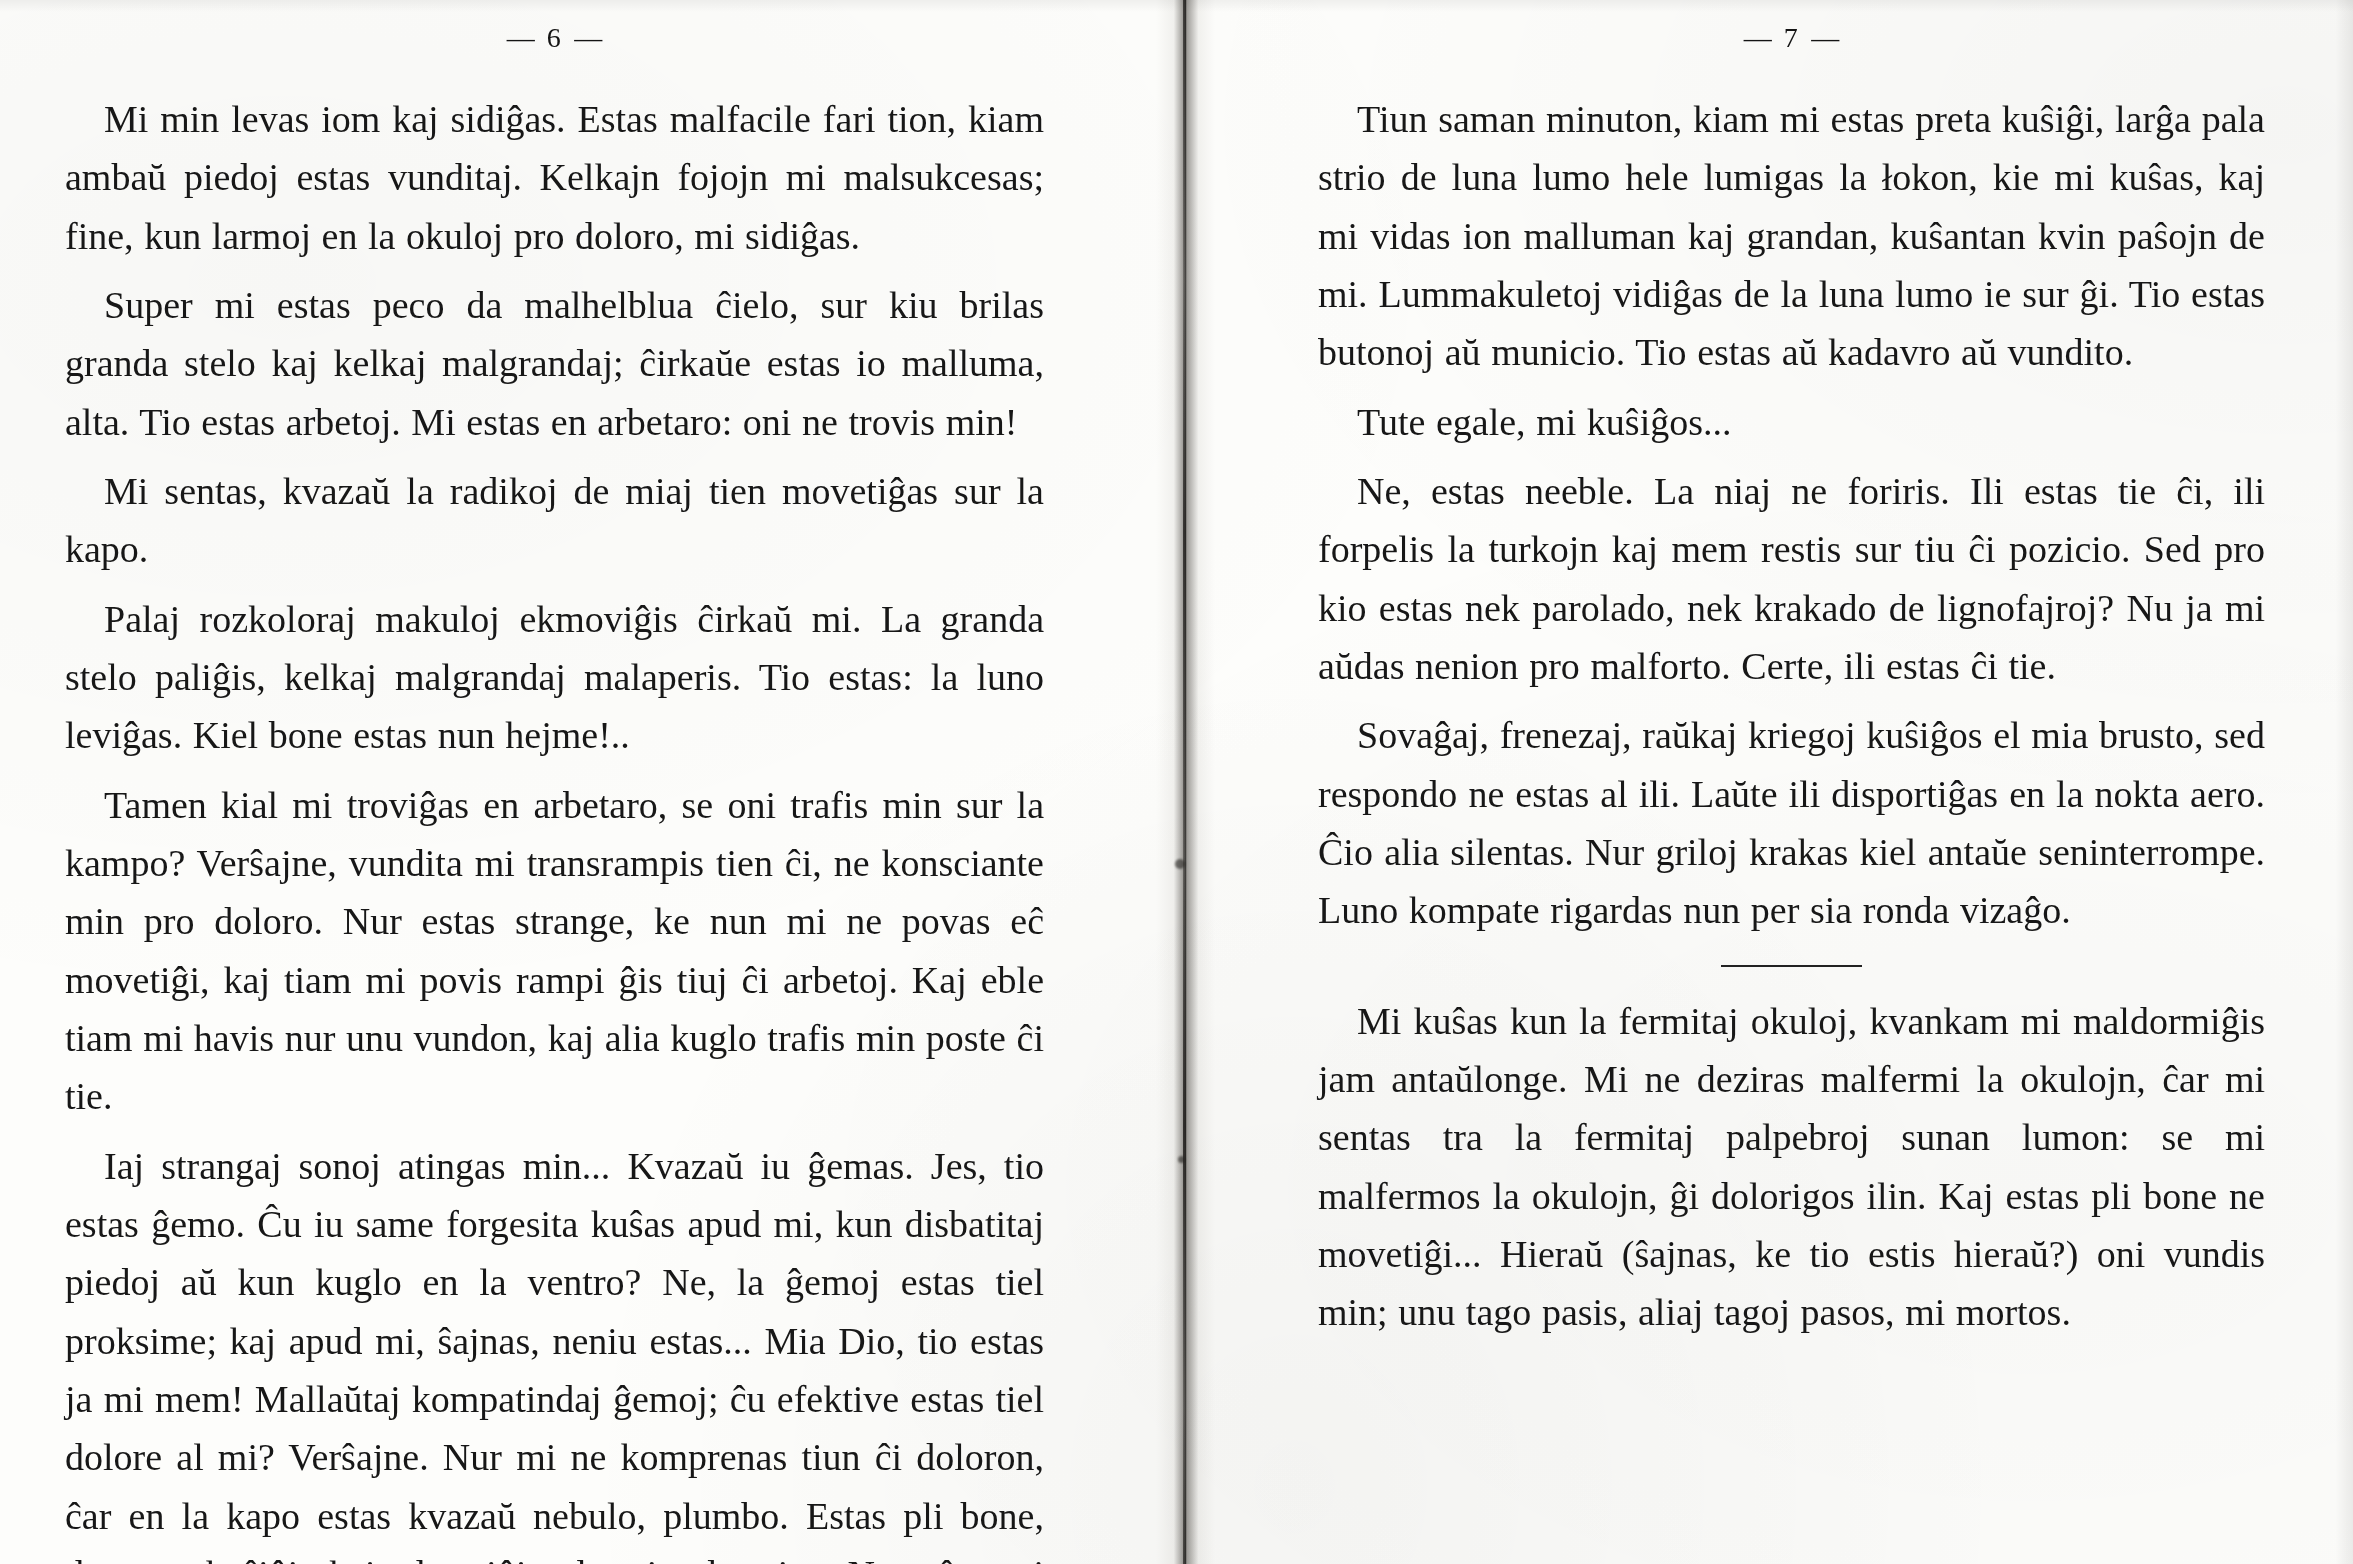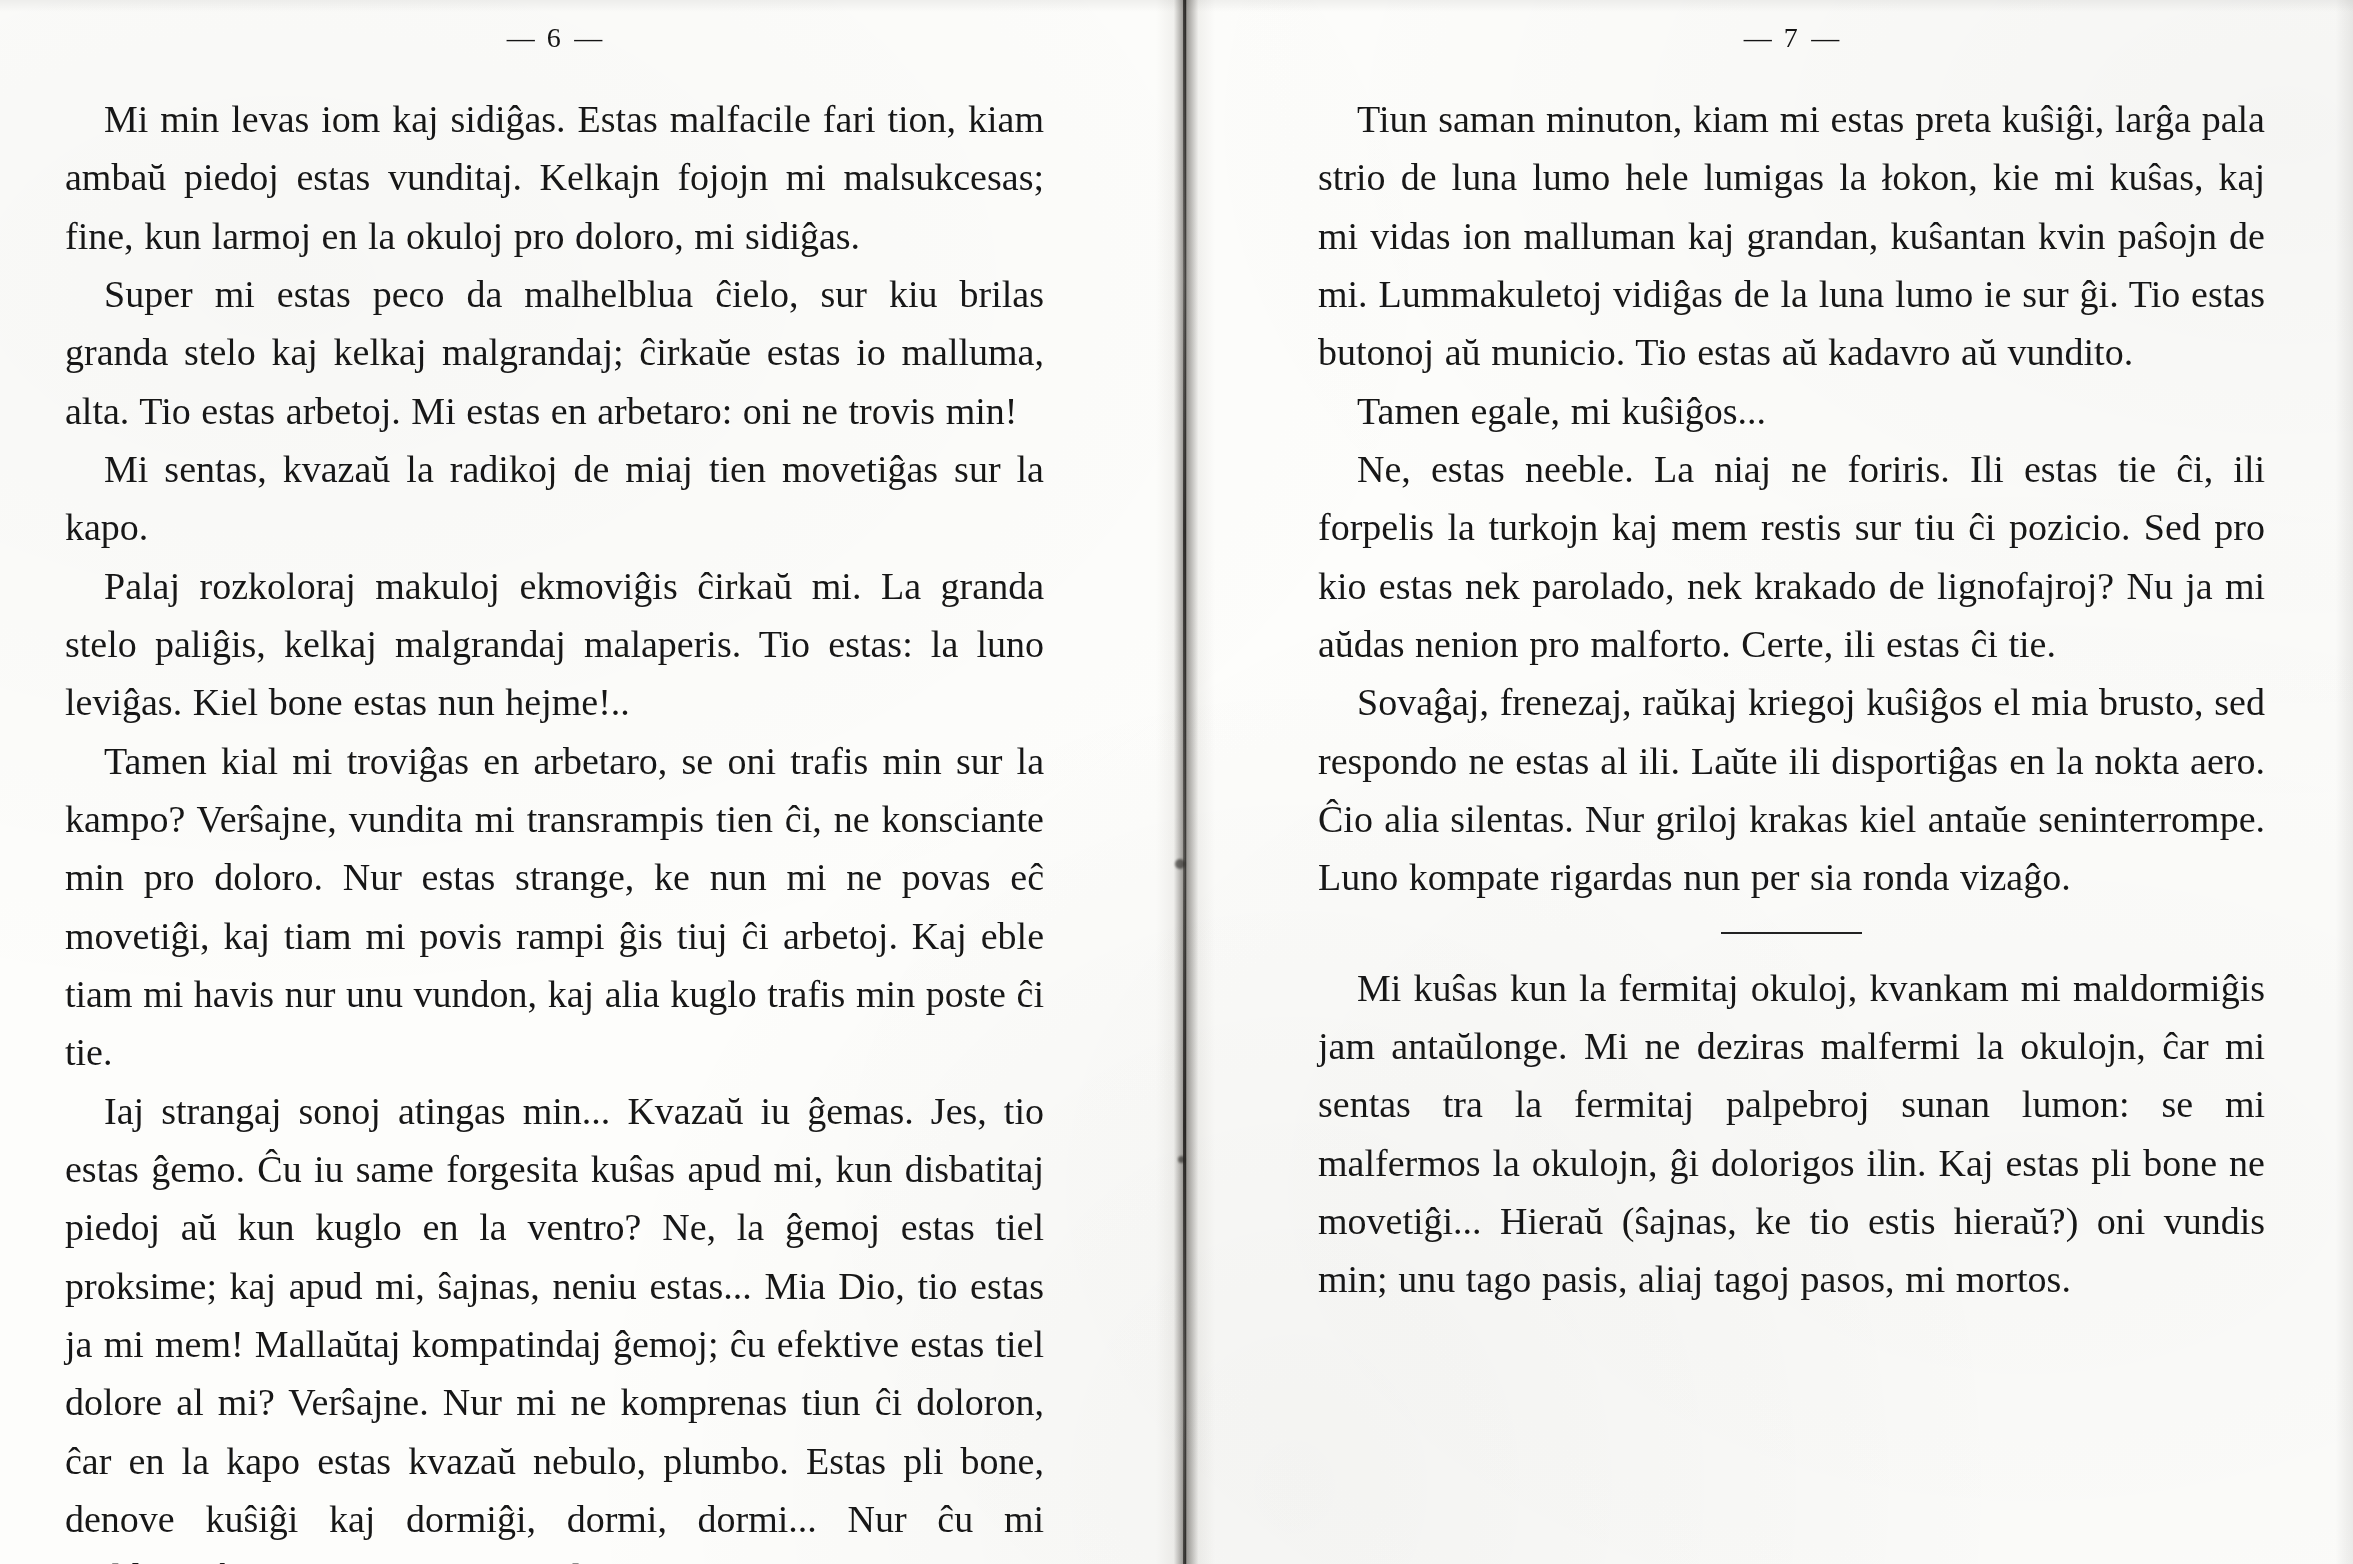--- a/index.html
+++ b/index.html
@@ -57,21 +57,21 @@
   .para {
     font-size: 38px;
     line-height: 1.535;
     text-align: justify;
     text-justify: inter-word;
     margin: 0;
     text-indent: 39px;
     word-spacing: 1.1px;
     color: #171717;
   }
-  .para + .para { margin-top: 0; }
+  .para + .para { margin-top: 11px; }
 
   .divider-wrap {
     text-align: center;
     margin: 18px 0 19px 0;
   }
   .divider {
     display: inline-block;
     width: 141px;
     height: 2.2px;
     background: #222;
@@ -155,21 +155,21 @@
       <p class="para">Tamen kial mi troviĝas en arbetaro, se oni trafis min sur la kampo? Verŝajne, vundita mi transrampis tien ĉi, ne konsciante min pro doloro. Nur estas strange, ke nun mi ne povas eĉ movetiĝi, kaj tiam mi povis rampi ĝis tiuj ĉi arbetoj. Kaj eble tiam mi havis nur unu vundon, kaj alia kuglo trafis min poste ĉi tie.</p>
       <p class="para">Iaj strangaj sonoj atingas min... Kvazaŭ iu ĝemas. Jes, tio estas ĝemo. Ĉu iu same forgesita kuŝas apud mi, kun disbatitaj piedoj aŭ kun kuglo en la ventro? Ne, la ĝemoj estas tiel proksime; kaj apud mi, ŝajnas, neniu estas... Mia Dio, tio estas ja mi mem! Mallaŭtaj kompatindaj ĝemoj; ĉu efektive estas tiel dolore al mi? Verŝajne. Nur mi ne komprenas tiun ĉi doloron, ĉar en la kapo estas kvazaŭ nebulo, plumbo. Estas pli bone, denove kuŝiĝi kaj dormiĝi, dormi, dormi... Nur ĉu mi maldormiĝos iam? Estas tute egale.</p>
     </div>
 
     <div class="page page-right">
       <div class="folio">
         <span class="dash">—</span><span>7</span><span class="dash">—</span>
       </div>
 
       <p class="para">Tiun saman minuton, kiam mi estas preta kuŝiĝi, larĝa pala strio de luna lumo hele lumigas la łokon, kie mi kuŝas, kaj mi vidas ion malluman kaj grandan, kuŝantan kvin paŝojn de mi. Lummakuletoj vidiĝas de la luna lumo ie sur ĝi. Tio estas butonoj aŭ municio. Tio estas aŭ kadavro aŭ vundito.</p>
-      <p class="para">Tamen egale, mi kuŝiĝos...</p>
+      <p class="para">Tute egale, mi kuŝiĝos...</p>
       <p class="para">Ne, estas neeble. La niaj ne foriris. Ili estas tie ĉi, ili forpelis la turkojn kaj mem restis sur tiu ĉi pozicio. Sed pro kio estas nek parolado, nek krakado de lignofajroj? Nu ja mi aŭdas nenion pro malforto. Certe, ili estas ĉi tie.</p>
       <p class="para">Sovaĝaj, frenezaj, raŭkaj kriegoj kuŝiĝos el mia brusto, sed respondo ne estas al ili. Laŭte ili disportiĝas en la nokta aero. Ĉio alia silentas. Nur griloj krakas kiel antaŭe seninterrompe. Luno kompate rigardas nun per sia ronda vizaĝo.</p>
 
       <div class="divider-wrap">
         <span class="divider"></span>
       </div>
 
       <p class="para">Mi kuŝas kun la fermitaj okuloj, kvankam mi maldormiĝis jam antaŭlonge. Mi ne deziras malfermi la okulojn, ĉar mi sentas tra la fermitaj palpebroj sunan lumon: se mi malfermos la okulojn, ĝi dolorigos ilin. Kaj estas pli bone ne movetiĝi... Hieraŭ (ŝajnas, ke tio estis hieraŭ?) oni vundis min; unu tago pasis, aliaj tagoj pasos, mi mortos.</p>
     </div>
   </div>

